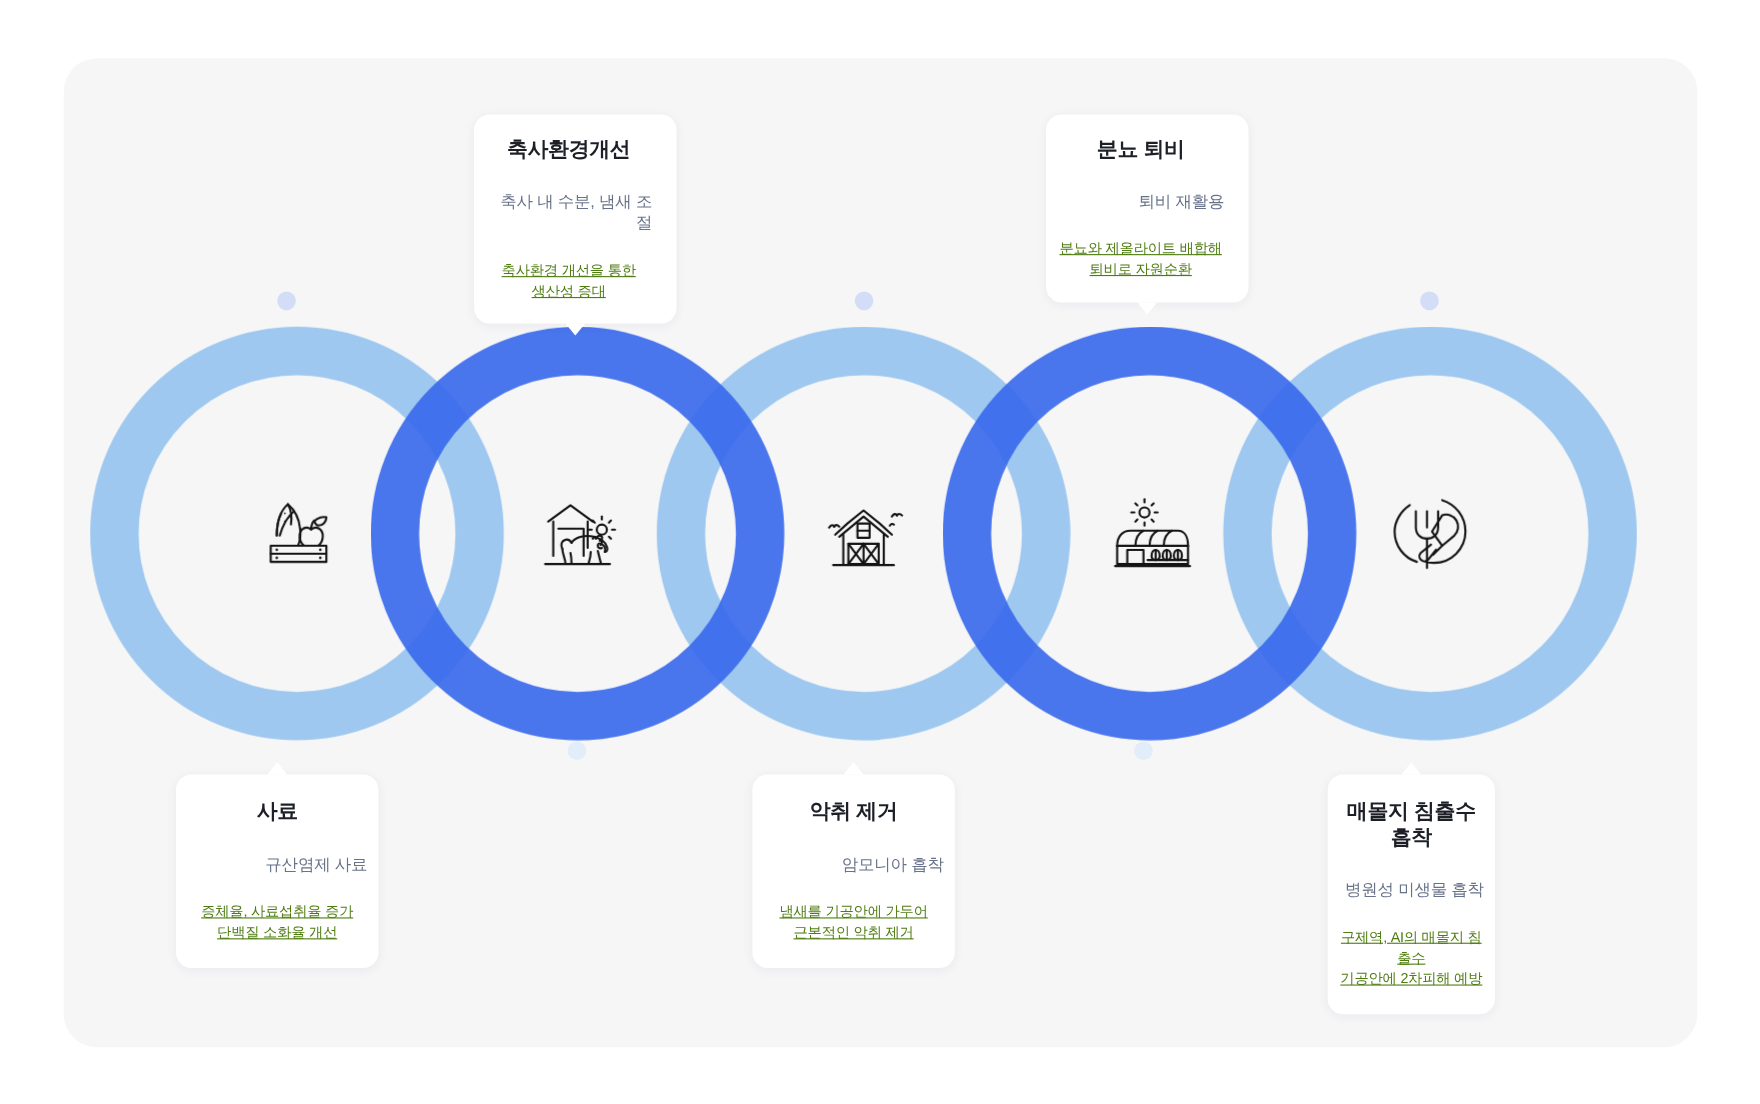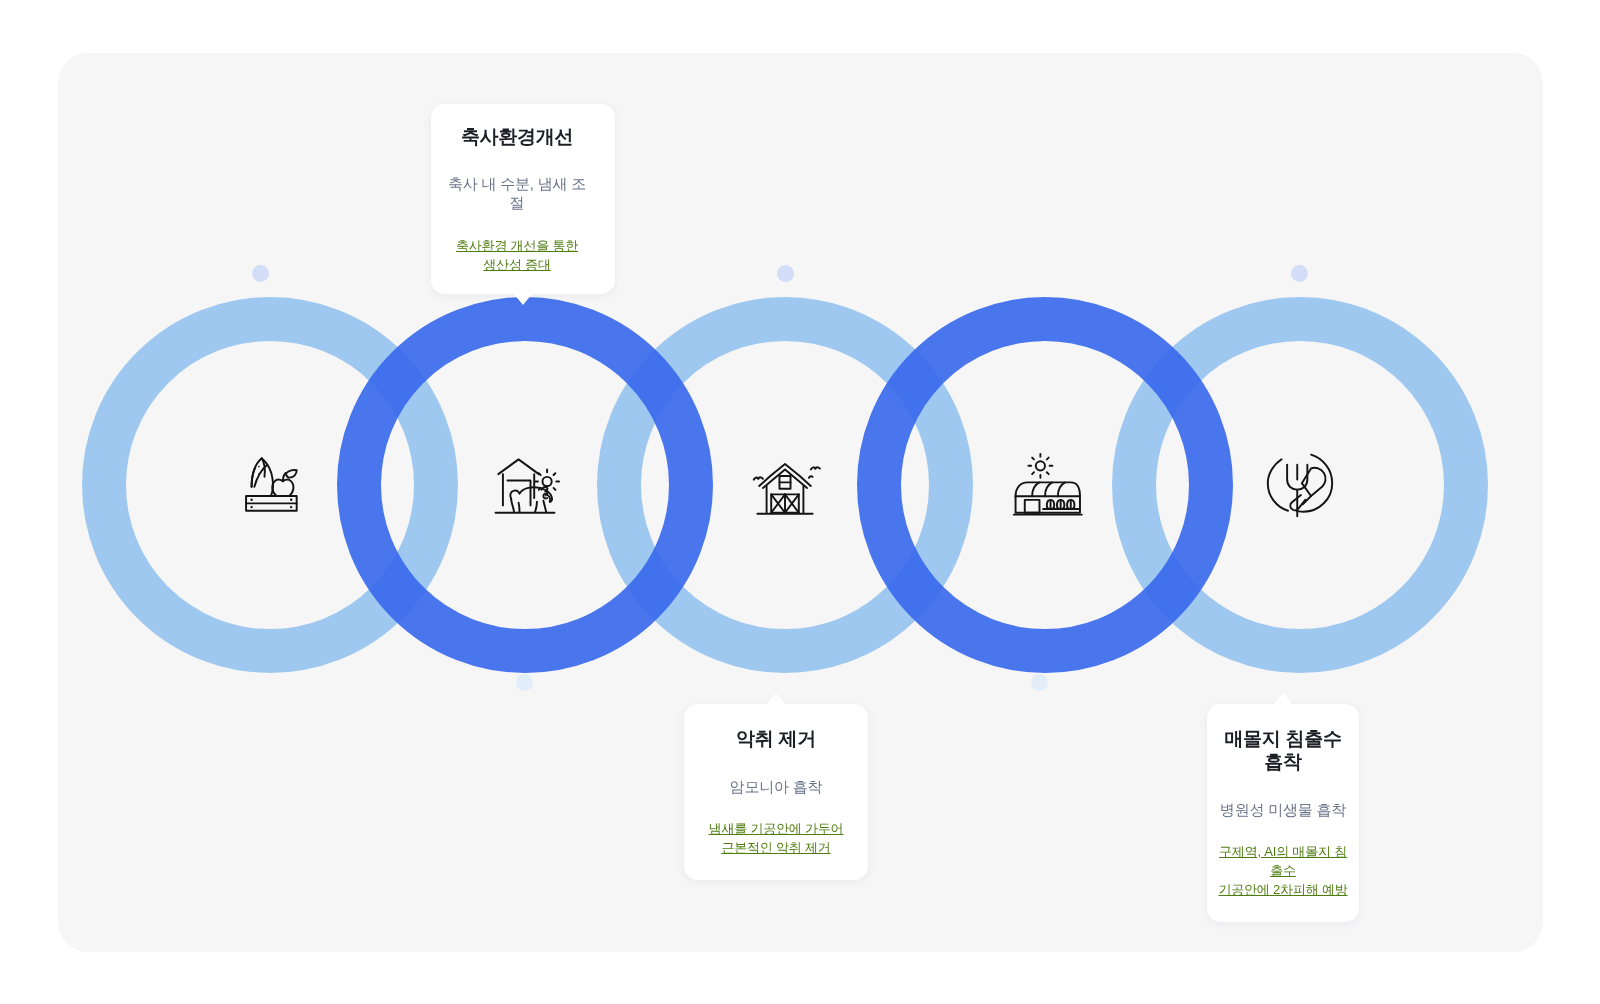--- a/index.html
+++ b/index.html
@@ -94,20 +94,21 @@
     font-weight: bold;
     color: #1c1f26;
     letter-spacing: -0.3px;
     line-height: 1.2;
   }
   .card-sub {
     font-size: 15px;
     color: #68738a;
     line-height: 1.3;
     letter-spacing: -0.2px;
+    text-align: right;
   }
   .card-desc {
     font-size: 13px;
     color: #4d7c0f;
     line-height: 1.45;
     letter-spacing: -0.2px;
     white-space: pre-line;
     text-decoration: underline;
   }
 
@@ -288,21 +289,35 @@
   </div>
 
   <div class="card top" style="left:431px; top:104px;">
     <div class="card-title">축사환경개선</div>
     <div class="card-sub">축사 내 수분, 냄새 조절</div>
     <div class="card-desc">축사환경 개선을 통한
 생산성 증대</div>
     <div class="tail"></div>
   </div>
 
-
+  <div class="card top" style="left:951px; top:104px;">
+    <div class="card-title">분뇨 퇴비</div>
+    <div class="card-sub">퇴비 재활용</div>
+    <div class="card-desc">분뇨와 제올라이트 배합해
+퇴비로 자원순환</div>
+    <div class="tail"></div>
+  </div>
+
+  <div class="card bottom" style="left:160px; top:704px;">
+    <div class="tail"></div>
+    <div class="card-title">사료</div>
+    <div class="card-sub">규산염제 사료</div>
+    <div class="card-desc">증체율, 사료섭취율 증가
+단백질 소화율 개선</div>
+  </div>
 
   <div class="card bottom" style="left:684px; top:704px;">
     <div class="tail"></div>
     <div class="card-title">악취 제거</div>
     <div class="card-sub">암모니아 흡착</div>
     <div class="card-desc">냄새를 기공안에 가두어
 근본적인 악취 제거</div>
   </div>
 
   <div class="card bottom wide" style="left:1207px; top:704px;">

